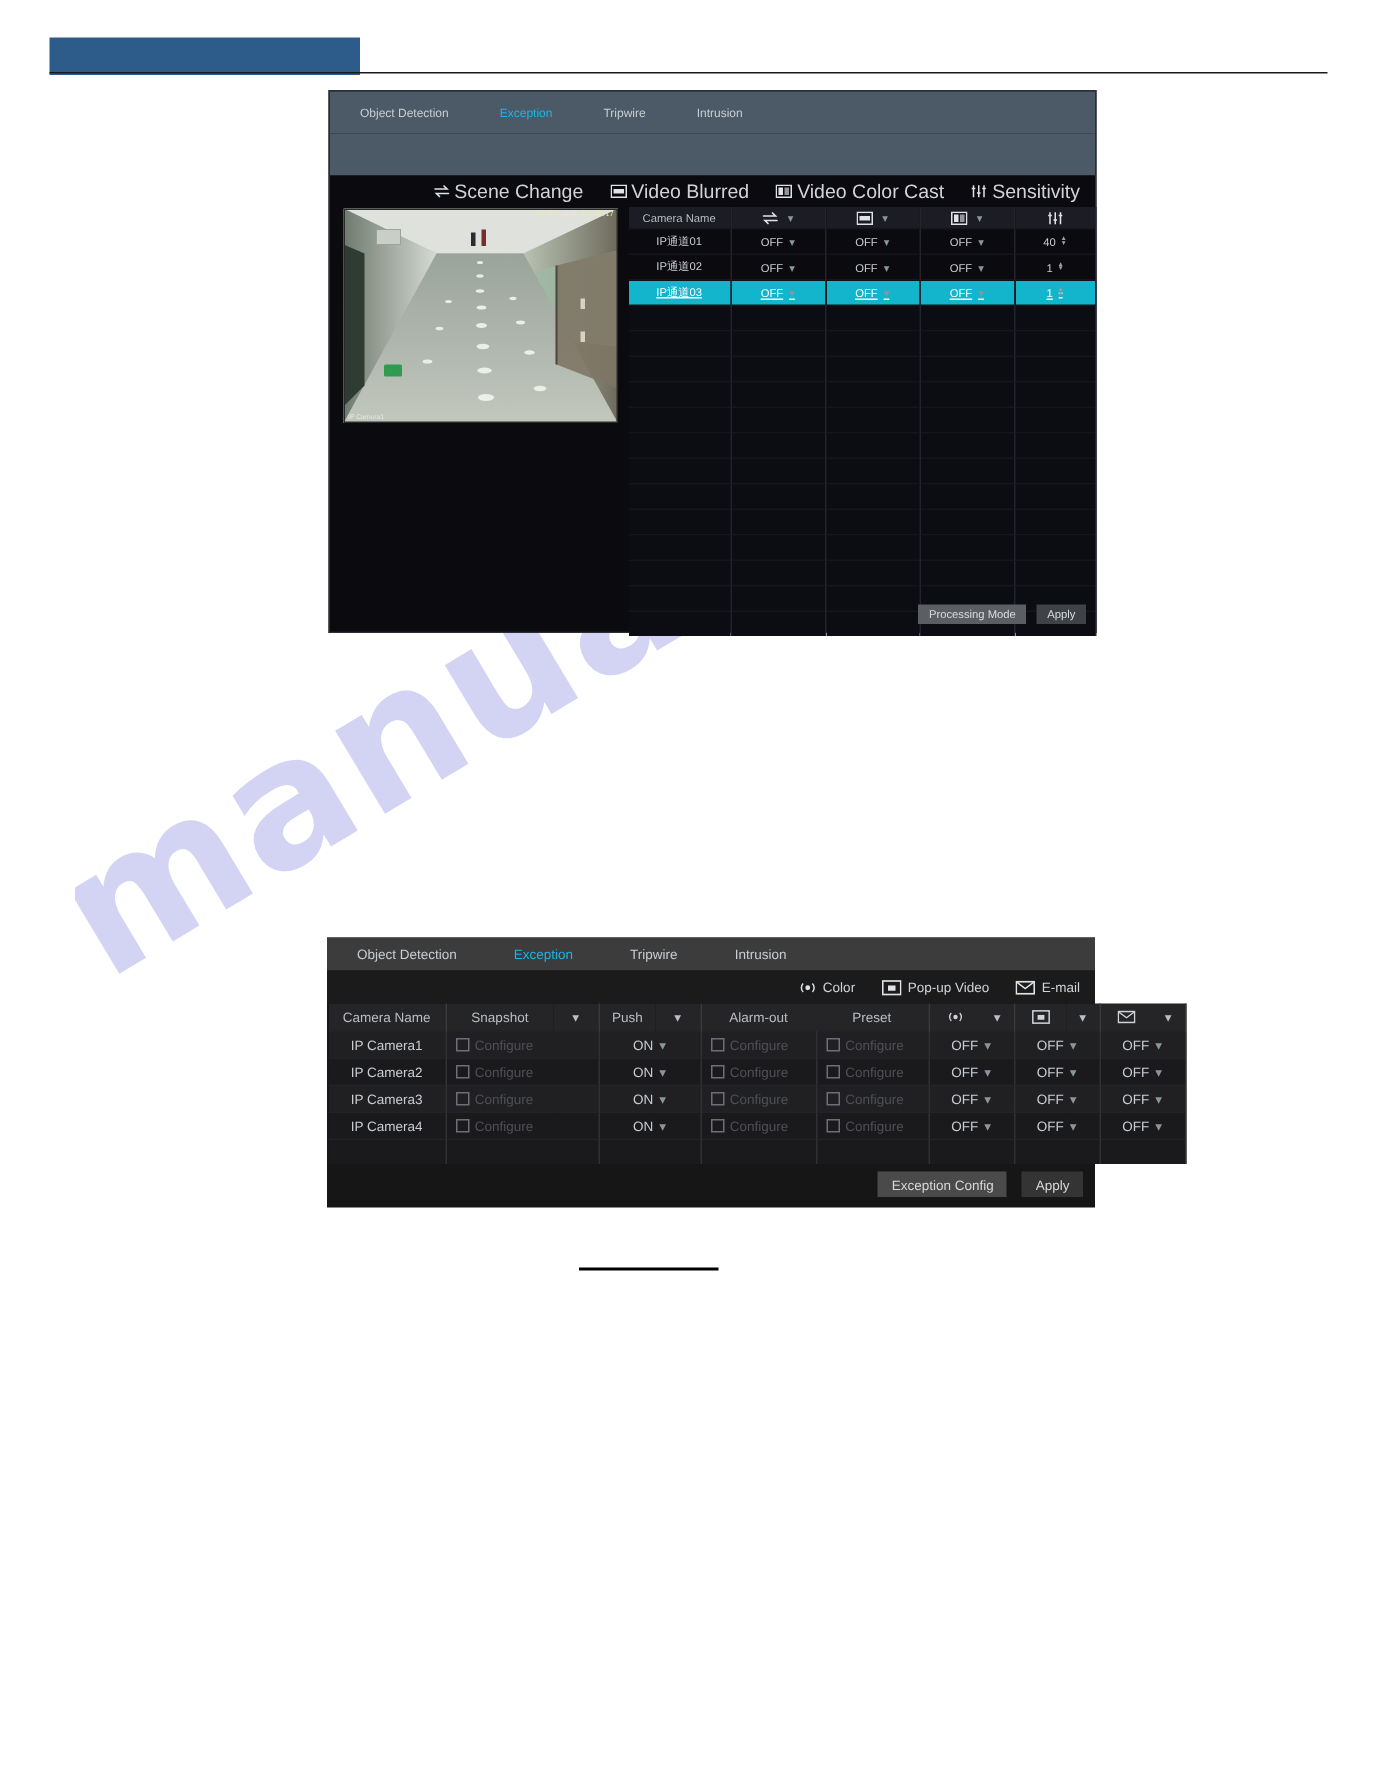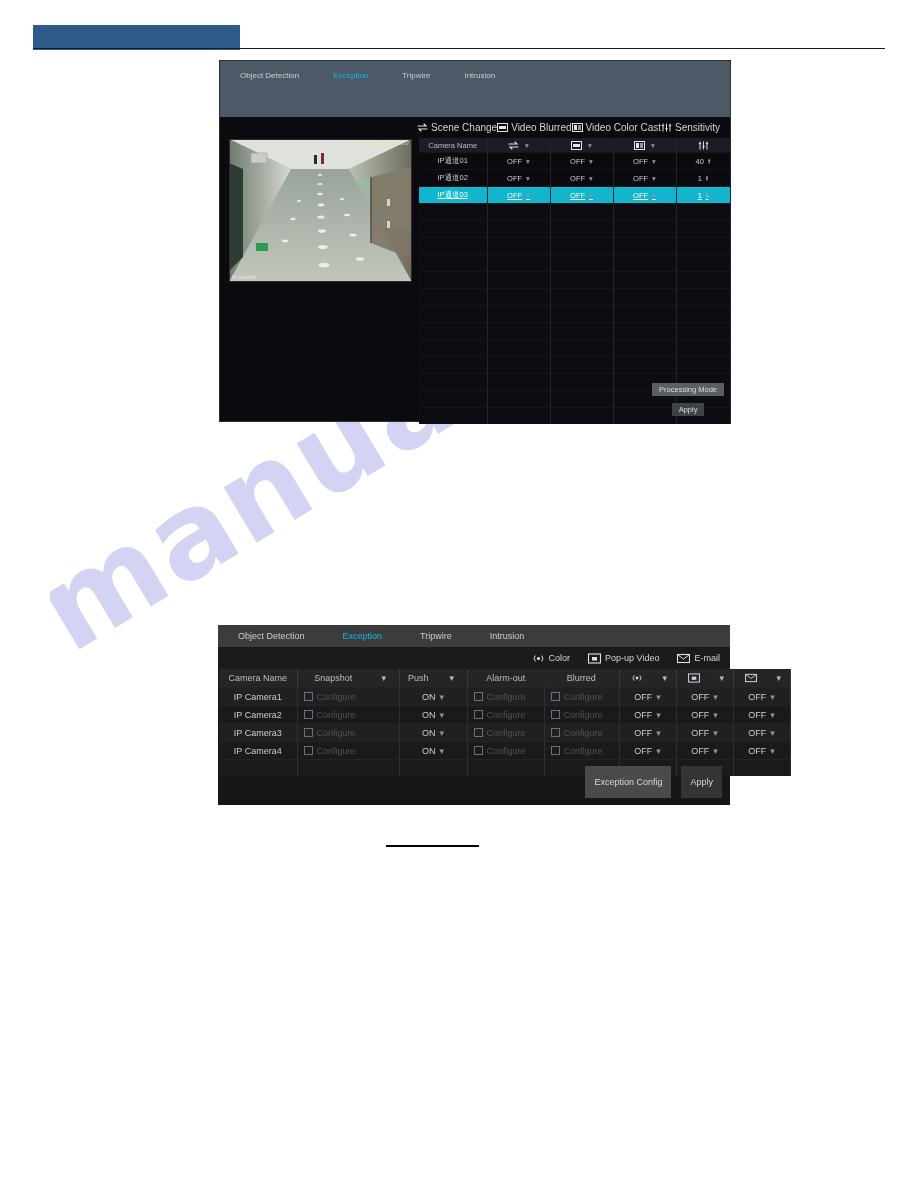--- a/index.html
+++ b/index.html
@@ -72,35 +72,35 @@
   #panel-top{
     left:219px;top:60px;width:512px;height:362px;
     background:#121419;border:1px solid #2a2f36;
   }
   #panel-top .nvr-tabs{
     height:28px;background:#4b5a66;padding-left:20px;gap:34px;
     font-size:8px;
   }
   #panel-top .subbar{height:28px;background:#4b5a66;}
   #panel-top .nvr-body{position:absolute;left:0;top:56px;right:0;bottom:0;background:#0a0a0f;}
-  #panel-top .legend{height:20px;padding-right:10px;font-size:10px;}
+  #panel-top .legend{height:20px;padding-right:10px;gap:18px;font-size:13px;}
   #panel-top .preview{
     position:absolute;left:9px;top:22px;width:183px;height:143px;
     background:linear-gradient(180deg,#8d9a92 0%, #9fa9a0 45%, #b7bdb4 100%);
     overflow:hidden;
   }
   #panel-top .tablewrap{
     position:absolute;left:199px;top:21px;width:311px;height:264px;
   }
   #panel-top table.grid th{height:14px;font-size:7.5px;}
   #panel-top table.grid td{height:16px;font-size:7.5px;}
   #panel-top tr.sel td{background:#12b5cc;color:#ffffff;text-decoration:underline;}
   #panel-top tr.filler td{height:16px;background:#0c0d13;}
   #panel-top .footer{
-    position:absolute;right:6px;bottom:5px;display:flex;gap:7px;align-items:center;flex-direction:column;
+    position:absolute;right:6px;bottom:5px;display:flex;gap:7px;align-items:flex-start;
   }
   .btn{
     display:inline-flex;align-items:center;justify-content:center;
     background:#5b5f63;color:#d9dde1;font-size:7.5px;
     height:13px;padding:0 7px;box-sizing:border-box;
   }
   .btn.apply{background:#3f4348;}
 
   
   .ov-time{position:absolute;right:3px;top:2px;font-size:4.5px;color:#f4e9a0;font-family:"DejaVu Sans Mono", monospace;}
@@ -118,21 +118,21 @@
   #panel-bot .tablewrap{padding:0 1px;}
   #panel-bot table.grid{background:#1b1b1e;}
   #panel-bot table.grid th{height:18px;font-size:9px;background:#252528;border-right:1px solid #3a3a3e;}
   #panel-bot table.grid td{height:17px;font-size:9px;border-right:1px solid #303034;border-top:1px solid #232326;}
   #panel-bot tr:nth-child(odd) td{background:#202023;}
   #panel-bot tr:nth-child(even) td{background:#1a1a1d;}
   #panel-bot tr.filler td{height:16px;background:#1a1a1d;}
   #panel-bot .footer{
     position:absolute;right:8px;bottom:7px;display:flex;gap:10px;align-items:center;
   }
-  #panel-bot .btn{height:32px;font-size:9px;padding:0 9px;background:#4a4a4a;color:#d8d8d8;}
+  #panel-bot .btn{height:17px;font-size:9px;padding:0 9px;background:#4a4a4a;color:#d8d8d8;}
   #panel-bot .btn.apply{background:#343434;}
 
   .cellgroup{display:flex;align-items:center;justify-content:center;gap:4px;}
   .cellgroup.left{justify-content:flex-start;padding-left:6px;}
   .cb{
     width:9px;height:9px;box-sizing:border-box;
     border:1px solid #6e6e78;background:transparent;display:inline-block;
   }
   .dim{color:#4e5055;text-align:right;}
   .hdrcell{display:flex;align-items:center;justify-content:center;gap:6px;}
@@ -579,21 +579,21 @@
           <col style="width:22px">
       </colgroup>
       <thead>
         <tr>
           <th>Camera Name</th>
           <th style="border-right:none">Snapshot</th>
           <th class="chev">▾</th>
           <th style="border-right:none">Push</th>
           <th class="chev">▾</th>
           <th style="border-right:none">Alarm-out</th>
-          <th>Blurred</th>
+          <th>Preset</th>
           <th style="border-right:none">
             <span>
               <svg width="12" height="10" viewBox="0 0 13 11" style="margin:0 auto">
                   <circle cx="6.5" cy="5.5" r="1.6" fill="#cfd4d9"></circle>
                   <path d="M3.4 2.6a4.2 4.2 0 0 0 0 5.8M9.6 2.6a4.2 4.2 0 0 1 0 5.8" stroke="#cfd4d9" stroke-width="1" fill="none"></path>
                 </svg>
             </span>
           </th>
           <th class="chev">▾</th>
           <th style="border-right:none">

